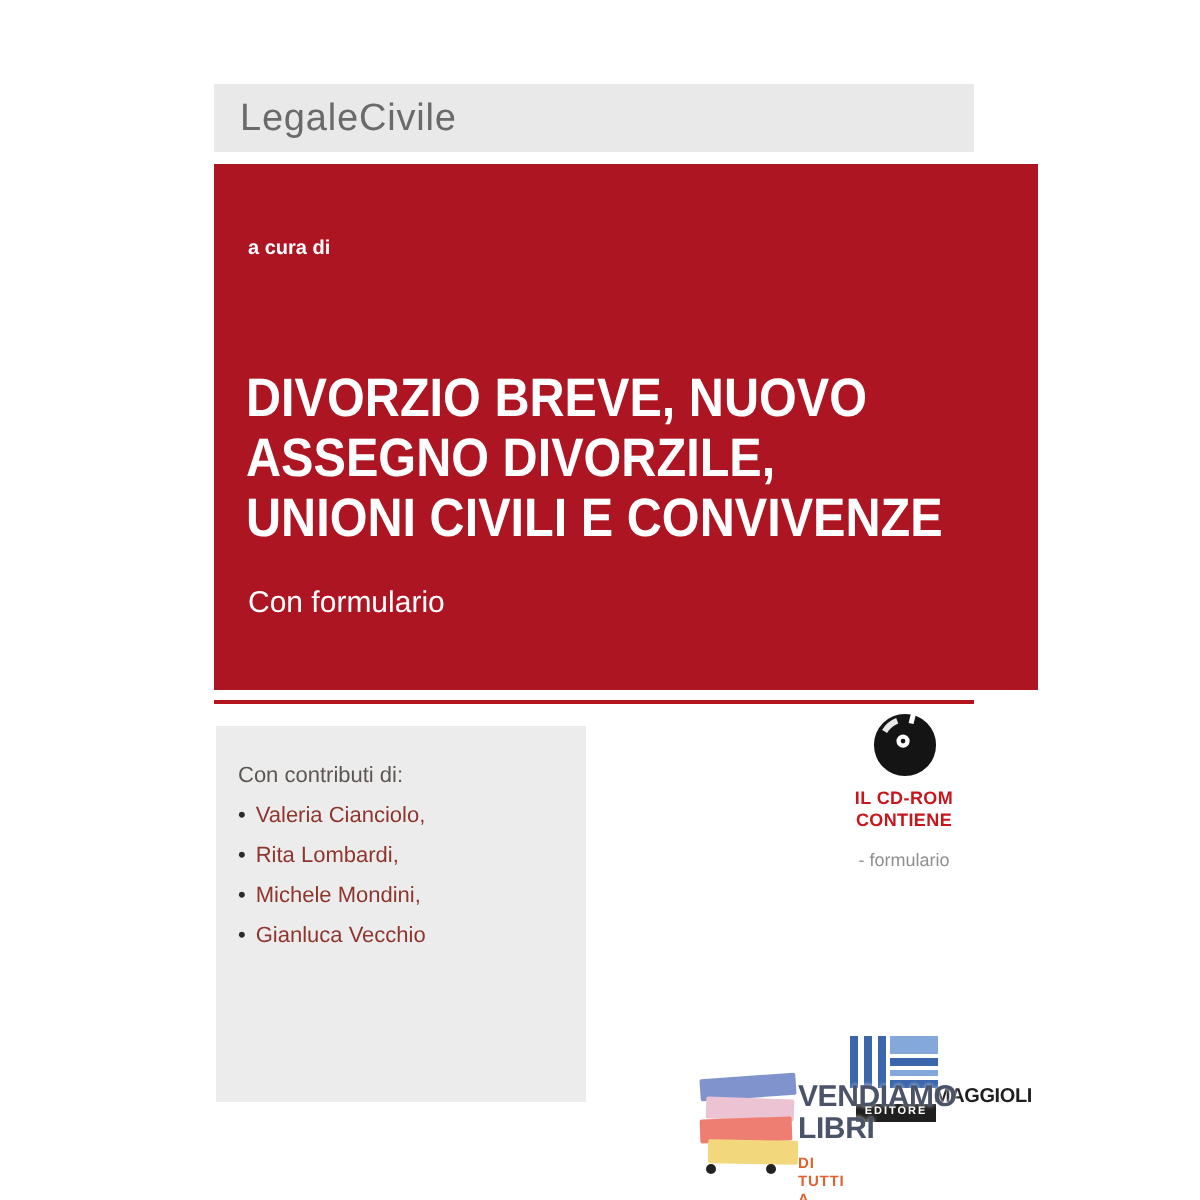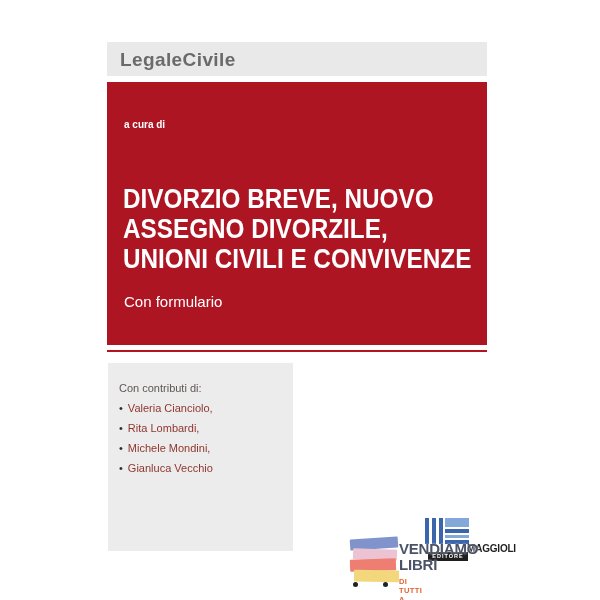--- a/index.html
+++ b/index.html
@@ -12,26 +12,26 @@
   }
   .stage { position: absolute; left: 0; top: 0; width: 600px; height: 600px; background: #fff; }
 
   
   .series-bar {
     position: absolute; left: 107px; top: 42px; width: 380px; height: 34px;
     background: #e9e9e9;
   }
   .series-label {
     position: absolute; left: 13px; top: 7px;
-    font-size: 19px; font-weight: 700; color: #6a6a6a; letter-spacing: .4px;
+    font-size: 19px; font-weight: 400; color: #6a6a6a; letter-spacing: .4px;
   }
 
   
   .red-panel {
-    position: absolute; left: 107px; top: 82px; width: 380px; height: 263px;
+    position: absolute; left: 107px; top: 82px; width: 412px; height: 263px;
     background: #ae1523; color: #fff;
   }
   .curated { position: absolute; left: 17px; top: 37px; }
   .curated-prefix { font-size: 10px; font-weight: 700; margin-bottom: 4px; }
   .curated-name  { font-size: 12px; font-weight: 700; letter-spacing: .2px; }
   .book-title {
     position: absolute; left: 16px; top: 102px;
     font-size: 27px; font-weight: 700; line-height: 30px; white-space: nowrap;
     transform: scaleX(0.9); transform-origin: left top;
   }
@@ -134,20 +134,32 @@
     <div class="contrib-item">
       <span class="contrib-bullet">•</span>
       <span>Michele Mondini,</span>
     </div>
     <div class="contrib-item">
       <span class="contrib-bullet">•</span>
       <span>Gianluca Vecchio</span>
     </div>
   </div>
 
+  <div class="cd-col">
+    <svg class="cd-icon" width="33" height="33" viewBox="0 0 34 34" xmlns="http://www.w3.org/2000/svg">
+      <circle cx="17" cy="17" r="16" fill="#141414"></circle>
+      <path d="M6.5 10 A 13 13 0 0 1 13 4.5" stroke="#ffffff" stroke-width="3" fill="none" opacity="0.9"></path>
+      <rect x="19.5" y="0.5" width="2.6" height="5.5" fill="#ffffff" transform="rotate(14 20.8 3.2)"></rect>
+      <circle cx="16" cy="15" r="3.4" fill="#ffffff"></circle>
+      <circle cx="16" cy="15" r="1.2" fill="#141414"></circle>
+    </svg>
+    <div class="cd-line">IL CD-ROM</div>
+    <div class="cd-line">CONTIENE</div>
+    <div class="cd-content">- formulario</div>
+  </div>
 
   <div class="maggioli">
     <div class="mag-emblem">
       <span class="mag-vbars">
           <i></i>
           <i></i>
           <i></i>
         </span>
       <span class="mag-hbars">
           <i></i>

